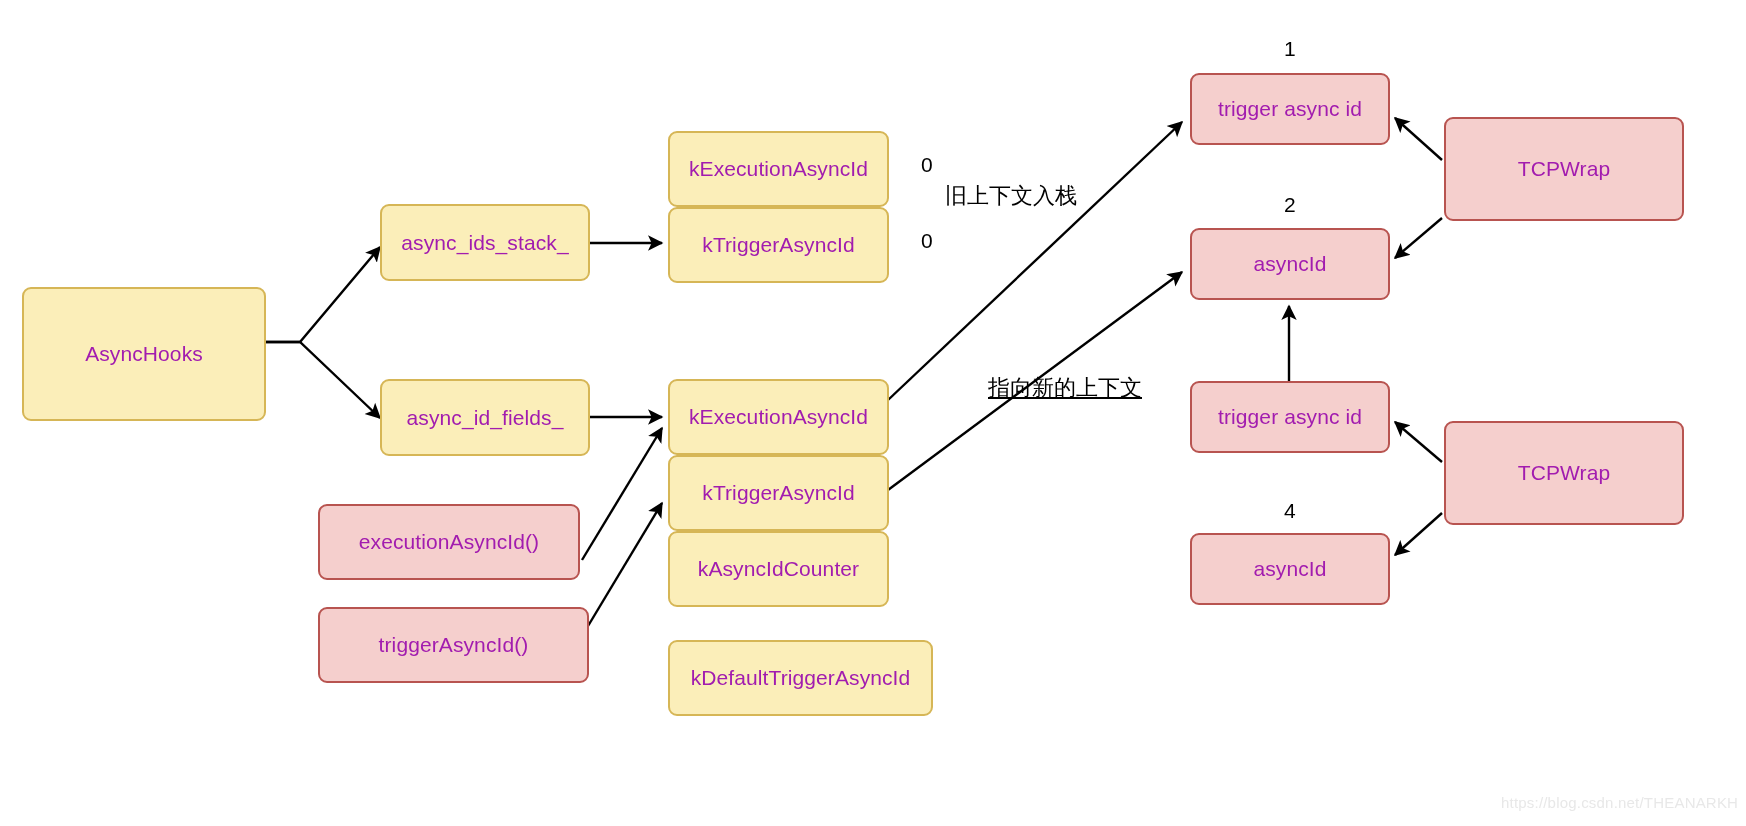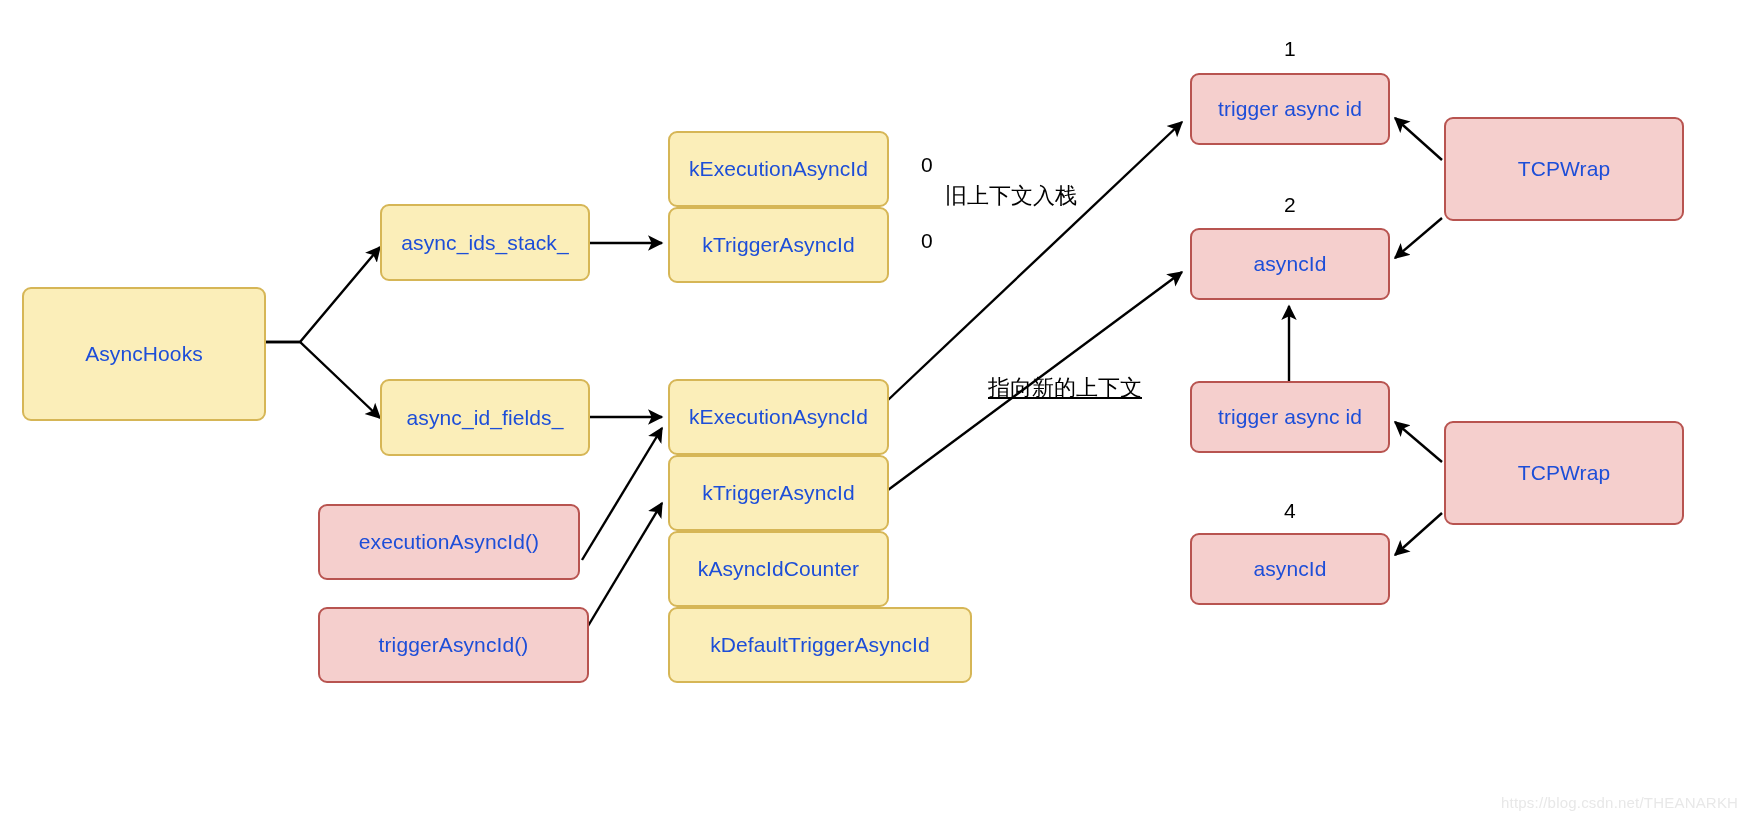--- a/index.html
+++ b/index.html
@@ -29,21 +29,21 @@
     position: absolute;
     box-sizing: border-box;
     display: flex;
     align-items: center;
     justify-content: center;
     border-radius: 9px;
     border-width: 2px;
     border-style: solid;
     font-size: 21px;
     line-height: 1.2;
-    color: #1d4ed8;
+    color: #a21caf;
     text-align: center;
     white-space: nowrap;
     letter-spacing: 0.1px;
   }
   .node.yellow {
     background: #fbeeb9;
     border-color: #d6b656;
   }
   .node.red {
     background: #f5cfcd;
@@ -138,21 +138,21 @@
   </div>
 
   <div class="node yellow" style="left:668px; top:455px; width:221px; height:76px;">
     <span>kTriggerAsyncId</span>
   </div>
 
   <div class="node yellow" style="left:668px; top:531px; width:221px; height:76px;">
     <span>kAsyncIdCounter</span>
   </div>
 
-  <div class="node yellow" style="left:668px; top:607px; width:304px; height:76px;text-align:center;">
+  <div class="node yellow" style="left:668px; top:640px; width:265px; height:76px;text-align:center;">
     <span>kDefaultTriggerAsyncId</span>
   </div>
 
   <div class="node red" style="left:318px; top:504px; width:262px; height:76px;">
     <span>executionAsyncId()</span>
   </div>
 
   <div class="node red" style="left:318px; top:607px; width:271px; height:76px;">
     <span>triggerAsyncId()</span>
   </div>

